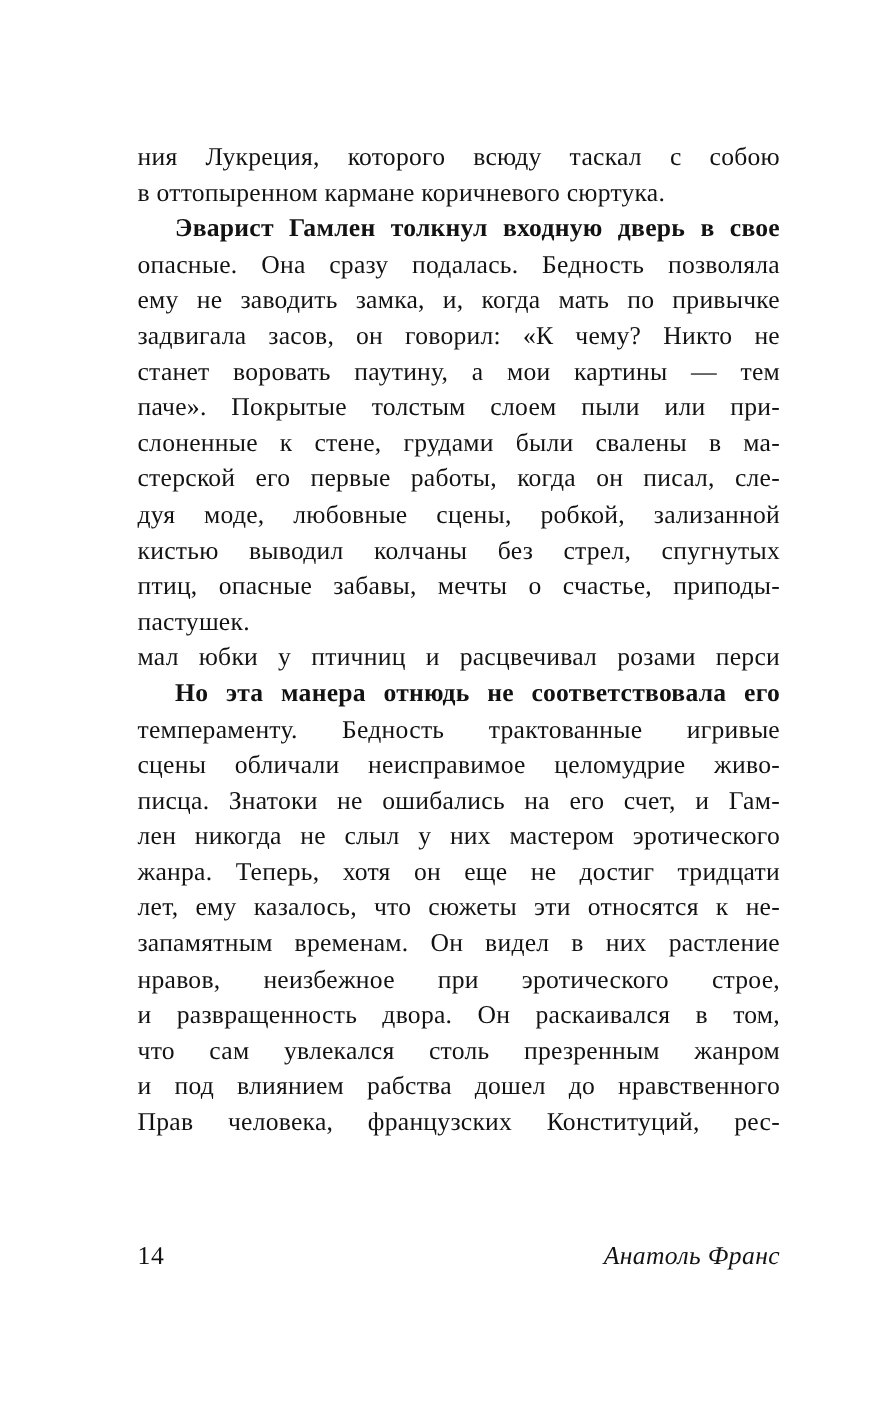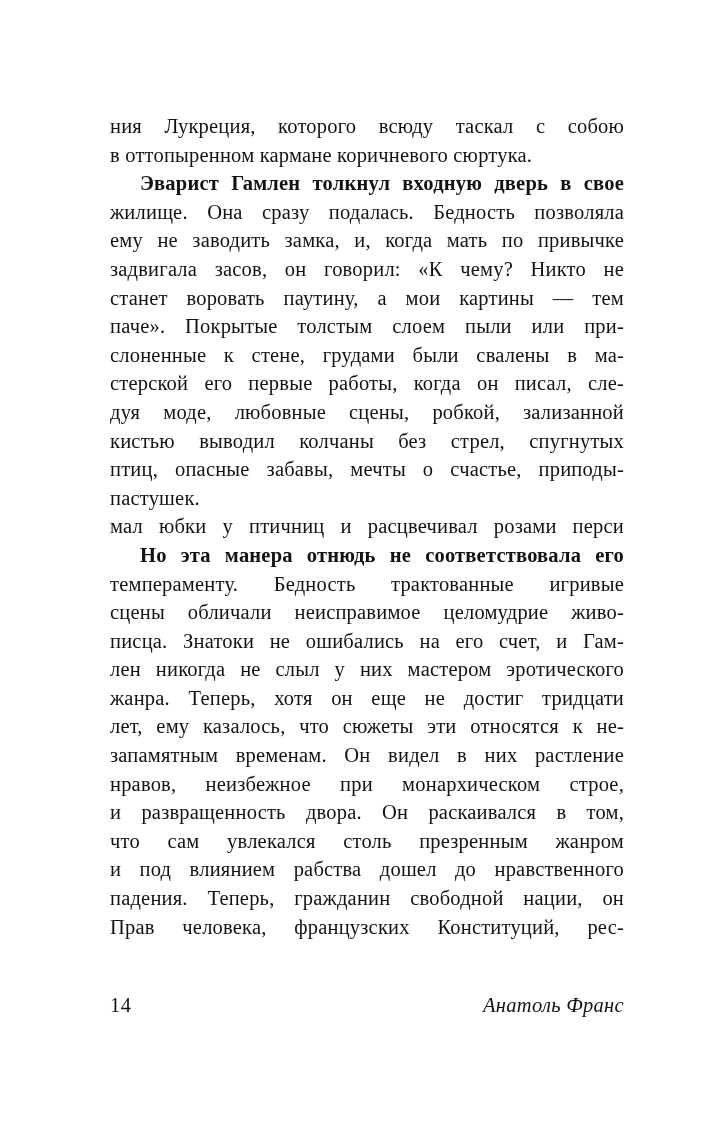--- a/index.html
+++ b/index.html
@@ -68,45 +68,44 @@
 </style>
 </head>
 <body>
 
 <div class="page">
 
   <div class="text-block" id="text-block">
       <div class="text-line">ния Лукреция, которого всюду таскал с собою</div>
       <div class="text-line last">в оттопыренном кармане коричневого сюртука.</div>
       <div class="text-line indent">Эварист Гамлен толкнул входную дверь в свое</div>
-      <div class="text-line">жилище. Она сразу подалась. Бедность позволяла</div>
+      <div class="text-line">опасные. Она сразу подалась. Бедность позволяла</div>
       <div class="text-line">ему не заводить замка, и, когда мать по привычке</div>
       <div class="text-line">задвигала засов, он говорил: «К чему? Никто не</div>
       <div class="text-line">станет воровать паутину, а мои картины — тем</div>
       <div class="text-line">паче». Покрытые толстым слоем пыли или при-</div>
       <div class="text-line">слоненные к стене, грудами были свалены в ма-</div>
       <div class="text-line">стерской его первые работы, когда он писал, сле-</div>
       <div class="text-line">дуя моде, любовные сцены, робкой, зализанной</div>
       <div class="text-line">кистью выводил колчаны без стрел, спугнутых</div>
       <div class="text-line">птиц, опасные забавы, мечты о счастье, приподы-</div>
       <div class="text-line last">пастушек.</div>
       <div class="text-line">мал юбки у птичниц и расцвечивал розами перси</div>
       <div class="text-line indent">Но эта манера отнюдь не соответствовала его</div>
       <div class="text-line">темпераменту. Бедность трактованные игривые</div>
       <div class="text-line">сцены обличали неисправимое целомудрие живо-</div>
       <div class="text-line">писца. Знатоки не ошибались на его счет, и Гам-</div>
       <div class="text-line">лен никогда не слыл у них мастером эротического</div>
       <div class="text-line">жанра. Теперь, хотя он еще не достиг тридцати</div>
       <div class="text-line">лет, ему казалось, что сюжеты эти относятся к не-</div>
       <div class="text-line">запамятным временам. Он видел в них растление</div>
-      <div class="text-line">нравов, неизбежное при монархическом строе,</div>
+      <div class="text-line">нравов, неизбежное при эротического строе,</div>
       <div class="text-line">и развращенность двора. Он раскаивался в том,</div>
       <div class="text-line">что сам увлекался столь презренным жанром</div>
       <div class="text-line">и под влиянием рабства дошел до нравственного</div>
-      <div class="text-line">падения. Теперь, гражданин свободной нации, он</div>
       <div class="text-line">Прав человека, французских Конституций, рес-</div>
     </div>
 
   <div class="footer">
     <span class="page-number">14</span>
     <span class="running-title">Анатоль Франс</span>
   </div>
 
 </div>
 

